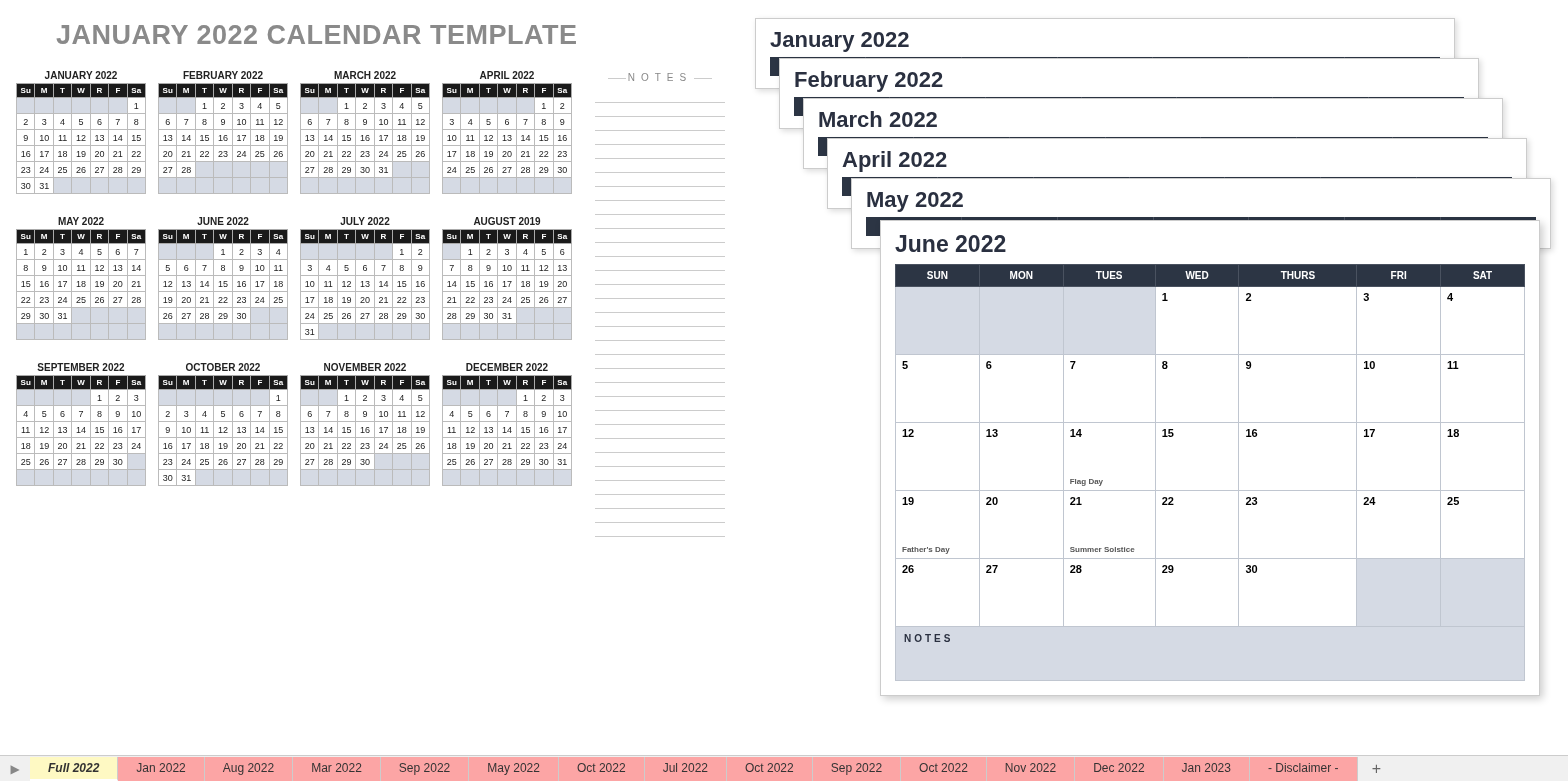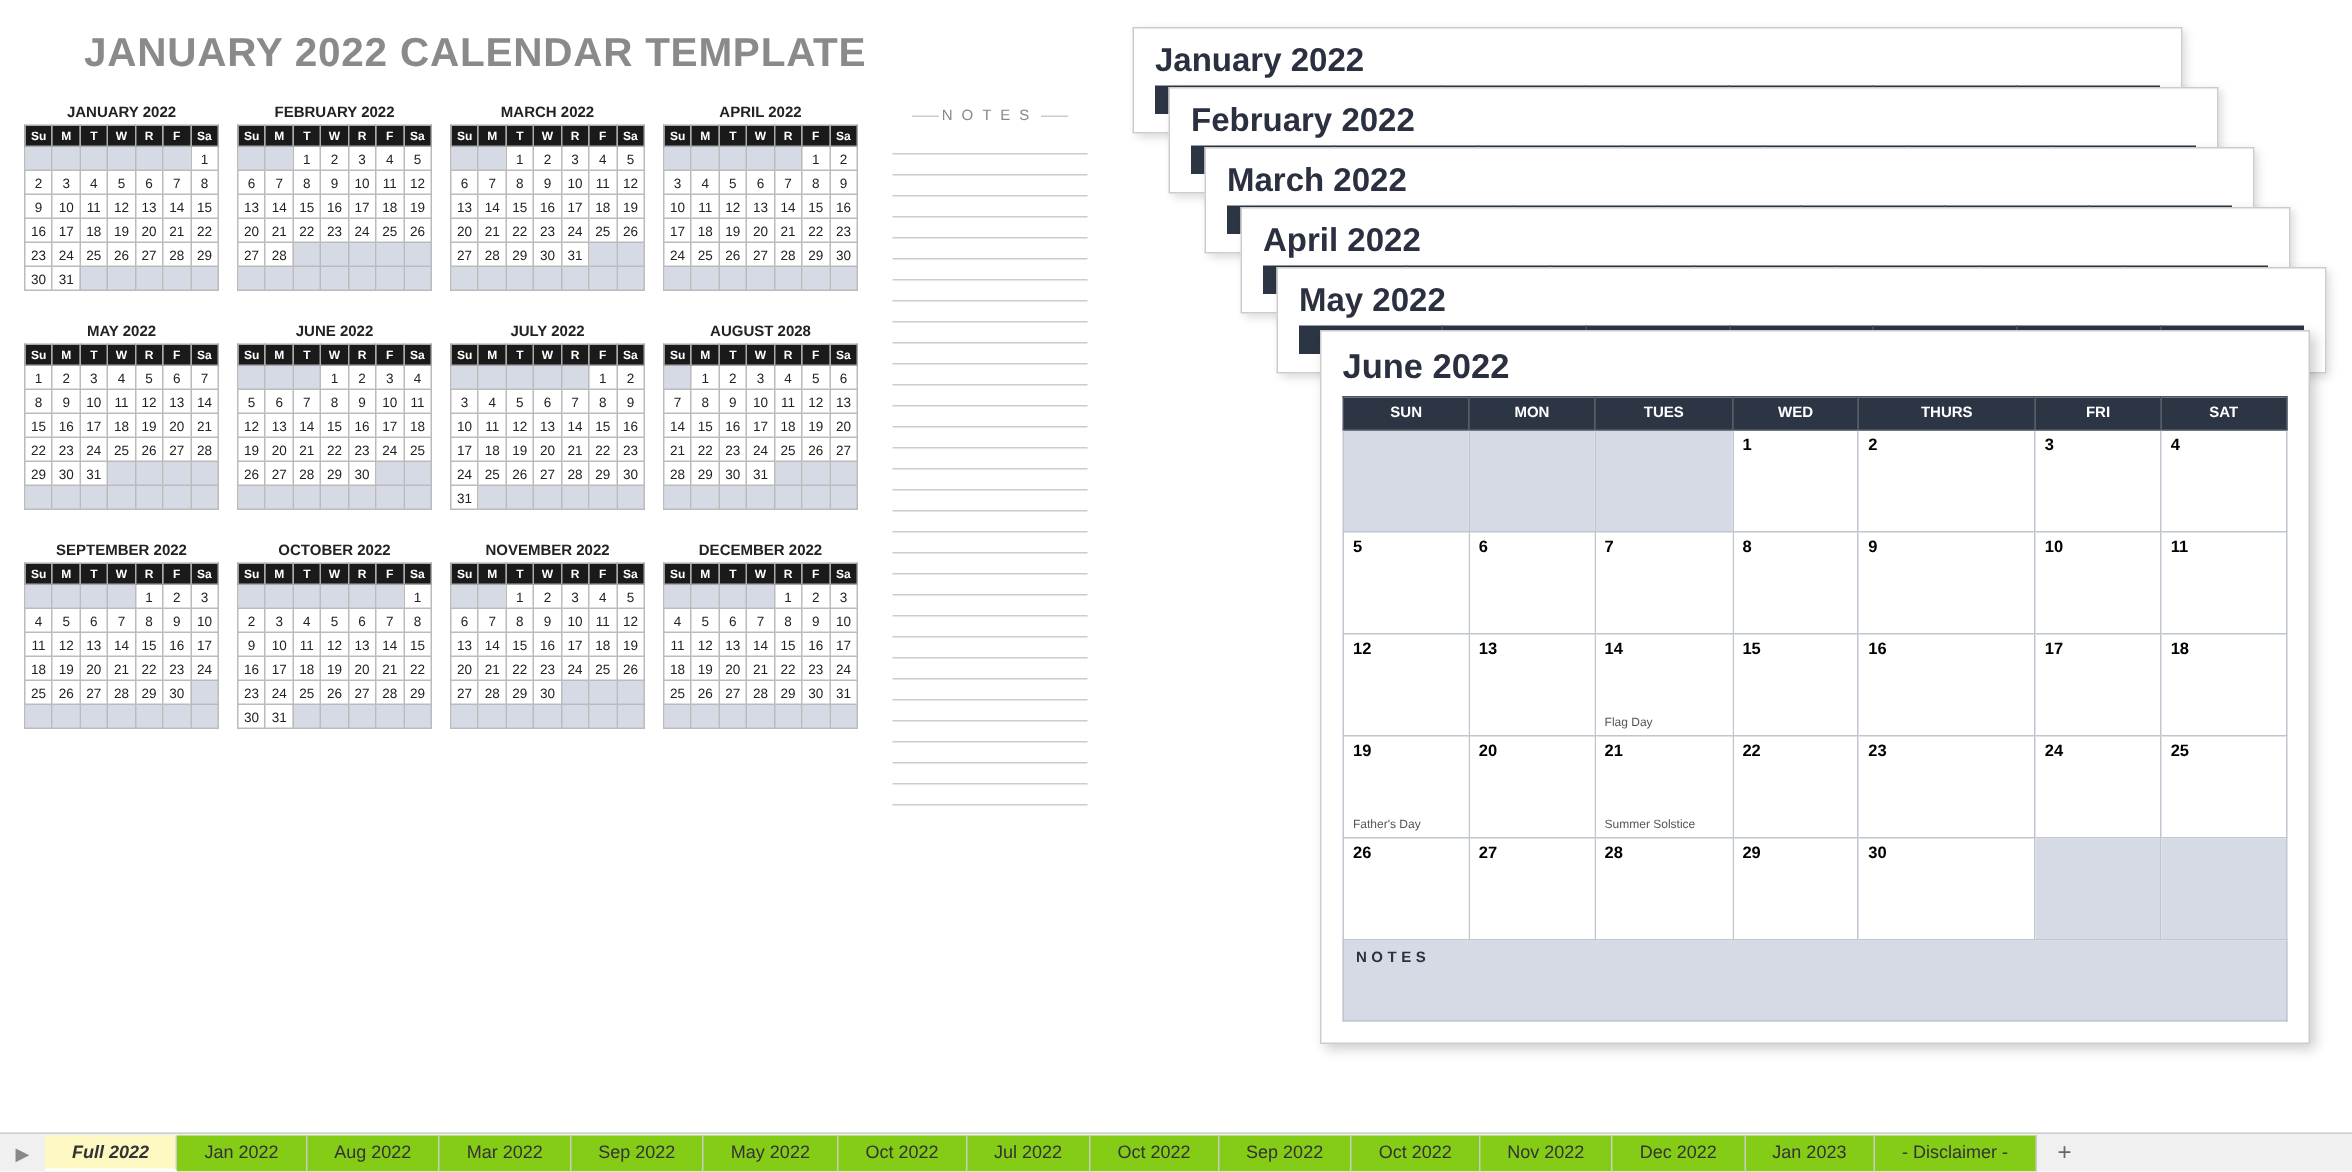--- a/index.html
+++ b/index.html
@@ -167,21 +167,21 @@
   padding: 4px 6px;
   position: relative;
   background: #fff;
 }
 .june-grid td.blank { background: #d5dae4; }
 .june-grid td .event {
   position: absolute;
   bottom: 4px;
   left: 6px;
   font-size: 8px;
-  font-weight: normal;
+  font-weight: bold;
   color: #555;
 }
 .june-notes {
   background: #d5dae4;
   padding: 6px 8px;
   font-size: 10px;
   font-weight: bold;
   letter-spacing: 3px;
   color: #2a3040;
   height: 54px;
@@ -206,21 +206,21 @@
   text-align: center;
   color: #888;
   font-size: 12px;
   cursor: pointer;
 }
 .sheet-tab {
   padding: 4px 18px;
   font-size: 12px;
   color: #333;
   border-right: 1px solid #ccc;
-  background: #84cc16;
+  background: #fca5a5;
   cursor: pointer;
   white-space: nowrap;
 }
 .sheet-tab.active {
   background: #fef9c3;
   font-weight: bold;
   border-bottom: 2px solid #fff;
   font-style: italic;
 }
 .add-tab {
@@ -737,21 +737,21 @@
               <td class="empty"></td>
               <td class="empty"></td>
               <td class="empty"></td>
               <td class="empty"></td>
               <td class="empty"></td>
             </tr>
           </tbody>
         </table>
       </div>
       <div class="mini-month">
-        <div class="mini-month-title">AUGUST 2028</div>
+        <div class="mini-month-title">AUGUST 2019</div>
         <table class="mini-table">
           <thead>
             <tr>
               <th>Su</th>
               <th>M</th>
               <th>T</th>
               <th>W</th>
               <th>R</th>
               <th>F</th>
               <th>Sa</th>

